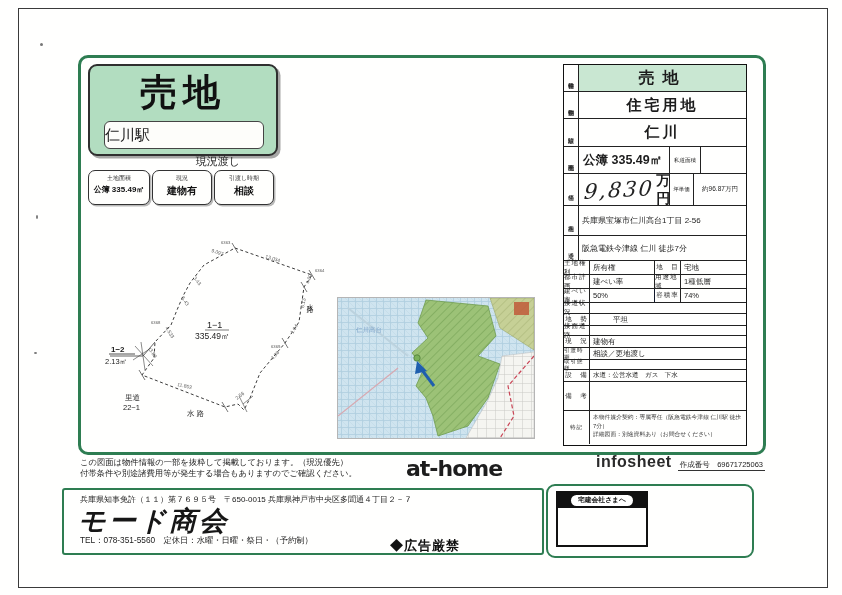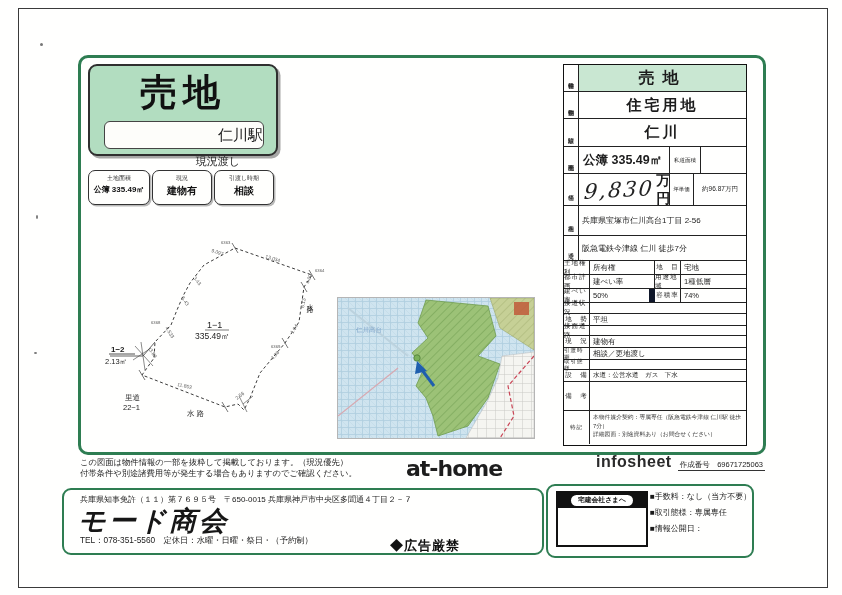--- a/index.html
+++ b/index.html
@@ -7,21 +7,21 @@
   #page{position:relative;width:842px;height:595px;background:#fffffe;overflow:hidden;}
   .abs{position:absolute;}
   
   #page-border{left:18px;top:8px;width:808px;height:578px;border:1.5px solid #3a3a3a;}
   .noise{background:#777;border-radius:50%;}
   
   #main-frame{left:78px;top:55px;width:682px;height:394px;border:3px solid #2e7d52;border-radius:10px;background:#fffffe;}
   
   #hero{left:88px;top:64px;width:186px;height:88px;background:#b2ddc0;border:2px solid #2f2f2f;border-radius:9px;box-shadow:2.5px 2.5px 0 rgba(60,60,60,.45);}
   #hero-title{left:0;top:2px;width:100%;text-align:center;font-size:37px;font-weight:bold;letter-spacing:6px;color:#111;}
-  #station{left:14px;top:55px;width:158px;height:26px;background:#fdfdfa;border:1.5px solid #444;border-radius:6px;text-align:right;font-size:15px;line-height:26px;color:#222;}
+  #station{left:14px;top:55px;width:158px;height:26px;background:#fdfdfa;border:1.5px solid #444;border-radius:6px;text-align:left;font-size:15px;line-height:26px;color:#222;}
   #handover{left:140px;top:154px;width:100px;text-align:right;font-size:11px;color:#222;}
   .chip{top:170px;height:33px;background:#fffffd;border:1.3px solid #333;border-radius:7px;box-shadow:1.5px 1.5px 0 rgba(80,80,80,.4);text-align:center;}
   .chip .cl{font-size:6px;color:#333;margin-top:3px;}
   .chip .cv{font-size:10px;font-weight:bold;color:#111;margin-top:1px;}
   .chip .cv.small{font-size:8px;}
   
   #panel{left:563px;top:64px;width:182px;height:380px;border:1.6px solid #111;background:#fffffe;}
   .p-row{position:absolute;left:0;width:100%;display:flex;box-sizing:border-box;border-bottom:1px solid #222;}
   .vlab{writing-mode:vertical-rl;text-orientation:upright;font-size:6px;color:#222;width:15px;box-sizing:border-box;border-right:1px solid #222;display:flex;align-items:center;justify-content:center;line-height:1;flex:none;}
   .hlab{font-size:6.5px;color:#222;width:26px;box-sizing:border-box;border-right:1px solid #222;display:flex;align-items:center;justify-content:center;flex:none;letter-spacing:1px;}
@@ -34,21 +34,21 @@
   .unit{font-size:14px;font-weight:bold;margin-left:2px;}
   .v8{font-size:8px;} .v7{font-size:7.5px;} .v13{font-size:12.5px;font-weight:bold;}
   .note{font-size:5.8px;color:#333;line-height:1.5;}
   
   #disclaimer{left:80px;top:457px;width:340px;font-size:8.3px;line-height:11px;color:#222;}
   #athome{left:406px;top:456px;font-size:22px;font-weight:800;letter-spacing:-1px;color:#1d1d1d;font-family:"DejaVu Sans",sans-serif;}
   #infosheet-wrap{left:596px;top:453px;width:170px;}
   #infosheet-word{font-size:16px;color:#2a2a2a;font-weight:700;letter-spacing:.5px;}
   #infosheet-no{font-size:7.5px;color:#222;border-bottom:1px solid #333;padding:0 2px 1px 2px;margin-left:6px;}
   
-  #company{left:62px;top:488px;width:478px;height:63px;border:2.5px solid #2e7d52;border-radius:9px;background:#fffffe;}
+  #company{left:62px;top:488px;width:478px;height:63px;border:2.5px solid #2e7d52;border-radius:3px;background:#fffffe;}
   #license{left:16px;top:4px;font-size:8px;color:#222;}
   #company-name{left:14px;top:13px;font-size:27px;font-weight:bold;letter-spacing:3px;color:#161616;font-style:italic;}
   #telline{left:16px;top:45px;font-size:8.3px;color:#222;}
   #adban{left:326px;top:47px;font-size:13px;font-weight:bold;color:#111;letter-spacing:1px;}
   
   #agent{left:546px;top:484px;width:204px;height:70px;border:2.5px solid #2e7d52;border-radius:9px;background:#fffffe;}
   #agent-box{left:8px;top:5px;width:88px;height:52px;border:2px solid #111;}
   #agent-box-head{height:15px;background:#111;display:flex;align-items:center;justify-content:center;}
   #agent-pill{background:#fff;border-radius:8px;font-size:6.8px;font-weight:bold;color:#111;padding:1px 7px;line-height:1.2;}
   .agent-item{font-size:8px;color:#1a1a1a;line-height:1.1;}
@@ -207,29 +207,29 @@
       <div class="cell v7" style="flex:1;padding-left:3px;">宅地</div>
     </div>
     <div class="p-row" style="top:210px;height:14px;">
       <div class="hlab">都市計画</div>
       <div class="cell v7" style="width:65px;padding-left:3px;border-right:1px solid #222;">建ぺい率</div>
       <div class="hlab">用途地域</div>
       <div class="cell v7" style="flex:1;padding-left:3px;">1種低層</div>
     </div>
     <div class="p-row" style="top:224px;height:14px;">
       <div class="hlab">建ぺい率</div>
-      <div class="cell v7" style="width:65px;padding-left:3px;border-right:6px solid #0f172a;">50%</div>
+      <div class="cell v7" style="width:65px;padding-left:3px;border-right:1px solid #0f172a;">50%</div>
       <div class="hlab">容積率</div>
       <div class="cell v7" style="flex:1;padding-left:3px;">74%</div>
     </div>
     <div class="p-row" style="top:238px;height:11px;">
       <div class="hlab">接道状況</div>
       <div class="cell v7" style="flex:1;padding-left:3px;"></div>
     </div>
-    <div class="p-row" style="top:249px;height:12px;">
+    <div class="p-row" style="top:249px;height:12px;gap:20px;">
       <div class="hlab">地　勢</div>
       <div class="cell v7" style="flex:1;padding-left:3px;">平坦</div>
     </div>
     <div class="p-row" style="top:261px;height:10px;">
       <div class="hlab">接面道路</div>
       <div class="cell v7" style="flex:1;padding-left:3px;"></div>
     </div>
     <div class="p-row" style="top:271px;height:12px;">
       <div class="hlab">現　況</div>
       <div class="cell v7" style="flex:1;padding-left:3px;">建物有</div>
@@ -274,19 +274,14 @@
     <div class="abs" id="telline">TEL：078-351-5560　定休日：水曜・日曜・祭日・（予約制）</div>
     <div class="abs" id="adban">◆広告厳禁</div>
   </div>
 
   <div class="abs" id="agent">
     <div class="abs" id="agent-box">
       <div id="agent-box-head">
         <span id="agent-pill">宅建会社さまへ</span>
       </div>
     </div>
-    <div class="abs" style="left:102px;top:7px;">
-      <div class="agent-item" style="margin-bottom:7px;">■手数料：なし（当方不要）</div>
-      <div class="agent-item" style="margin-bottom:7px;">■取引態様：専属専任</div>
-      <div class="agent-item">■情報公開日：</div>
-    </div>
   </div>
 </div>
 
 </body></html>

